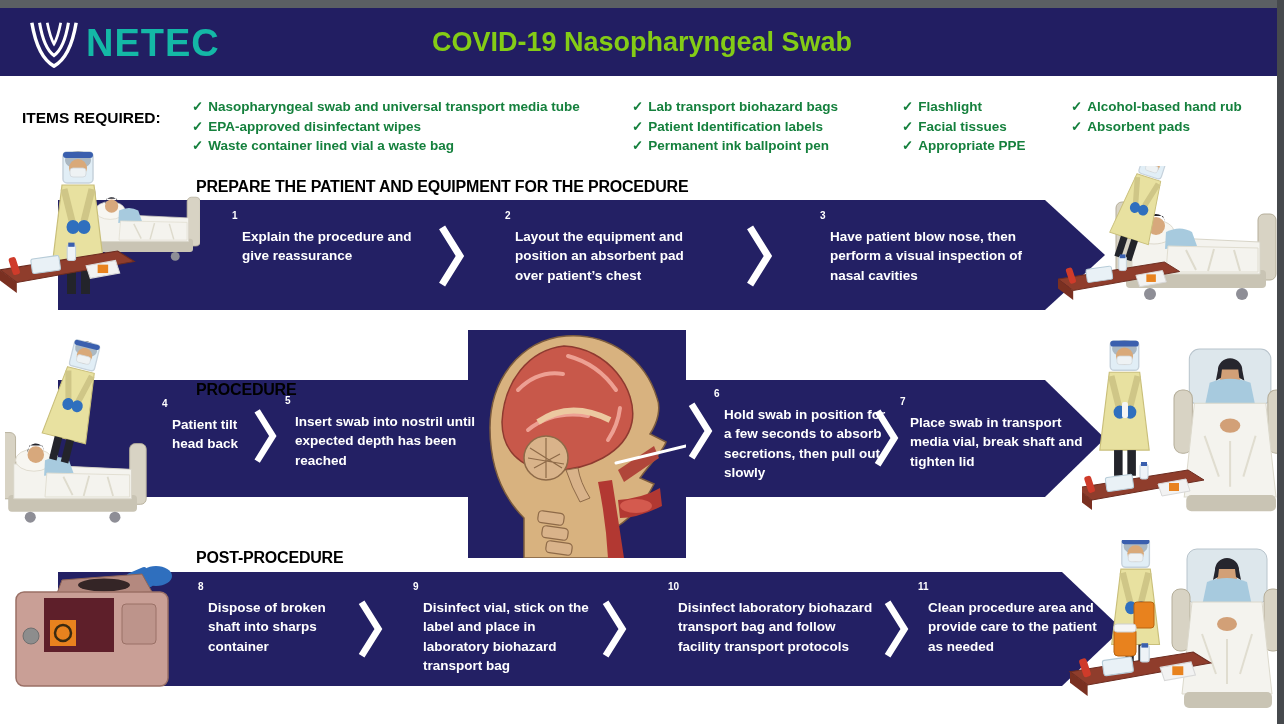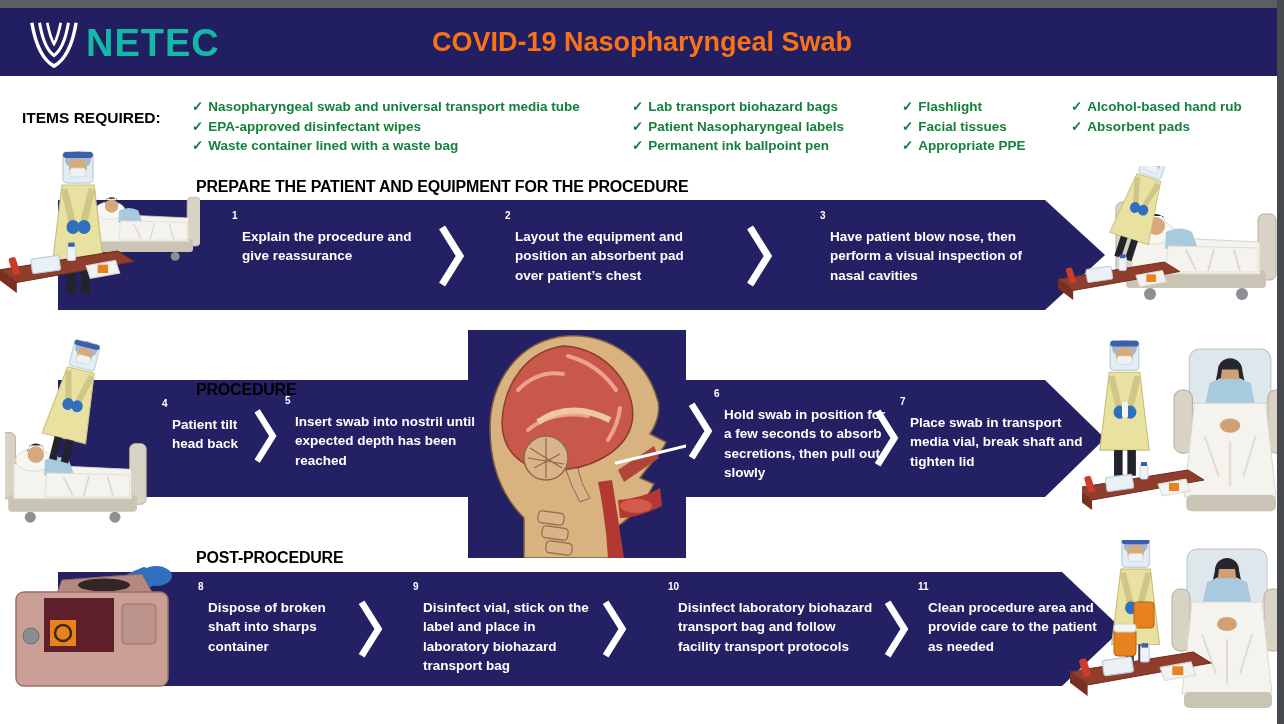--- a/index.html
+++ b/index.html
@@ -9,21 +9,21 @@
 
   
   .top-strip{left:0;top:0;width:1284px;height:8px;background:#5b5f63;z-index:40;}
   .right-strip{right:0;top:0;width:7px;height:724px;background:#46494d;z-index:41;}
 
   
   .header{left:0;top:8px;width:1284px;height:68px;background:#221e62;z-index:5;}
   .logo-wrap{position:absolute;left:28px;top:9px;display:flex;align-items:center;gap:6px;}
   .logo-text{color:#14b8a6;font-weight:bold;font-size:38px;letter-spacing:1px;}
   .title{position:absolute;left:0;top:0;width:1284px;height:68px;line-height:68px;
-         text-align:center;color:#f97316;font-weight:bold;font-size:27px;}
+         text-align:center;color:#84cc16;font-weight:bold;font-size:27px;}
 
   
   .items-label{left:22px;top:109px;font-size:15.5px;font-weight:bold;color:#000;z-index:6;}
   .check-col{font-size:13.5px;font-weight:bold;color:#15803d;line-height:19.5px;z-index:6;white-space:nowrap;}
   .check{font-weight:600;margin-right:5px;}
 
   
   .band{background:#232064;clip-path:polygon(0 0, calc(100% - 60px) 0, 100% 50%, calc(100% - 60px) 100%, 0 100%);z-index:1;}
   .sec-heading{font-size:16px;font-weight:bold;color:#000;letter-spacing:-0.2px;z-index:6;}
 
@@ -121,26 +121,26 @@
       </svg>
       <span class="logo-text">NETEC</span>
     </div>
   </div>
 
   <div class="abs items-label">ITEMS REQUIRED:</div>
 
   <div class="abs check-col" style="left:192px;top:97px;">
     <div><span class="check">✓</span><span>Nasopharyngeal swab and universal transport media tube</span></div>
     <div><span class="check">✓</span><span>EPA-approved disinfectant wipes</span></div>
-    <div><span class="check">✓</span><span>Waste container lined with a waste bag</span></div>
+    <div><span class="check">✓</span><span>Waste container lined vial a waste bag</span></div>
   </div>
 
   <div class="abs check-col" style="left:632px;top:97px;">
     <div><span class="check">✓</span><span>Lab transport biohazard bags</span></div>
-    <div><span class="check">✓</span><span>Patient Nasopharyngeal labels</span></div>
+    <div><span class="check">✓</span><span>Patient Identification labels</span></div>
     <div><span class="check">✓</span><span>Permanent ink ballpoint pen</span></div>
   </div>
 
   <div class="abs check-col" style="left:902px;top:97px;">
     <div><span class="check">✓</span><span>Flashlight</span></div>
     <div><span class="check">✓</span><span>Facial tissues</span></div>
     <div><span class="check">✓</span><span>Appropriate PPE</span></div>
   </div>
 
   <div class="abs check-col" style="left:1071px;top:97px;">

